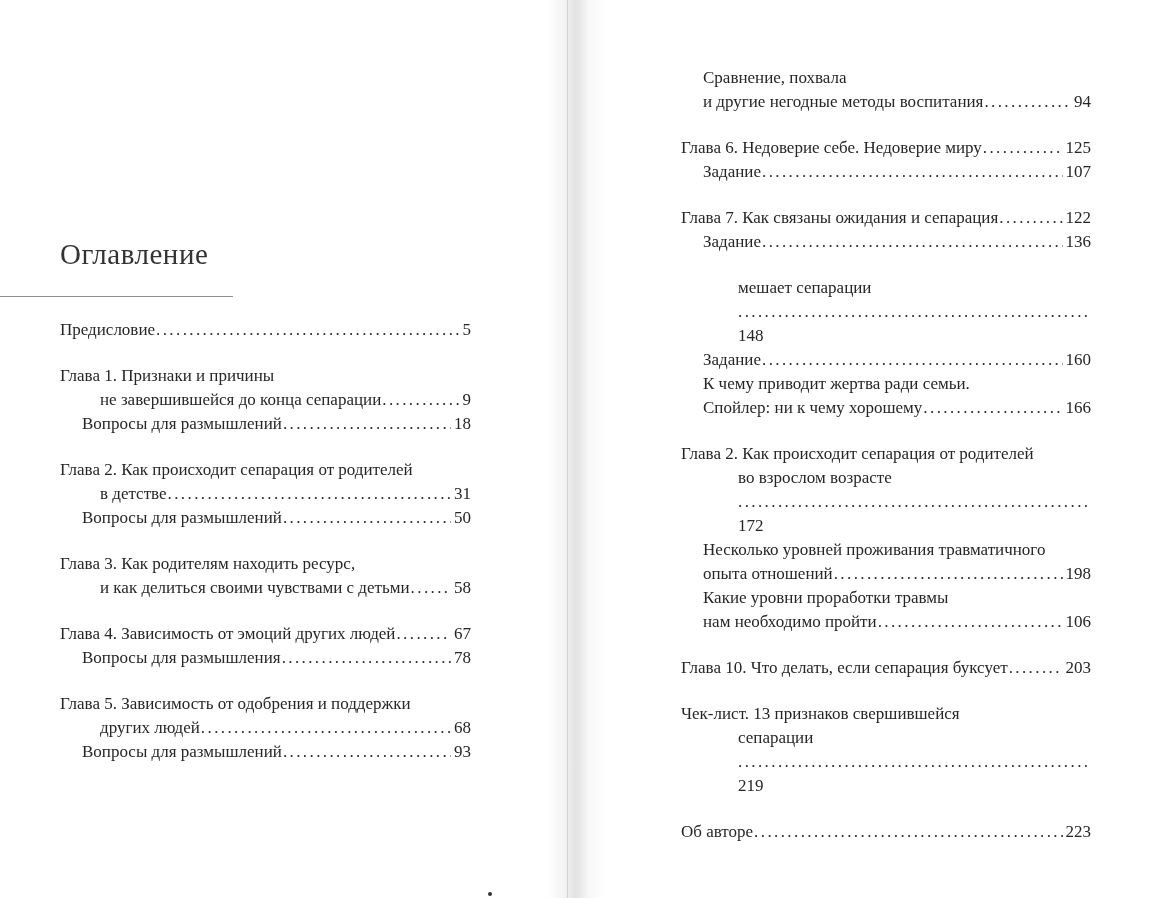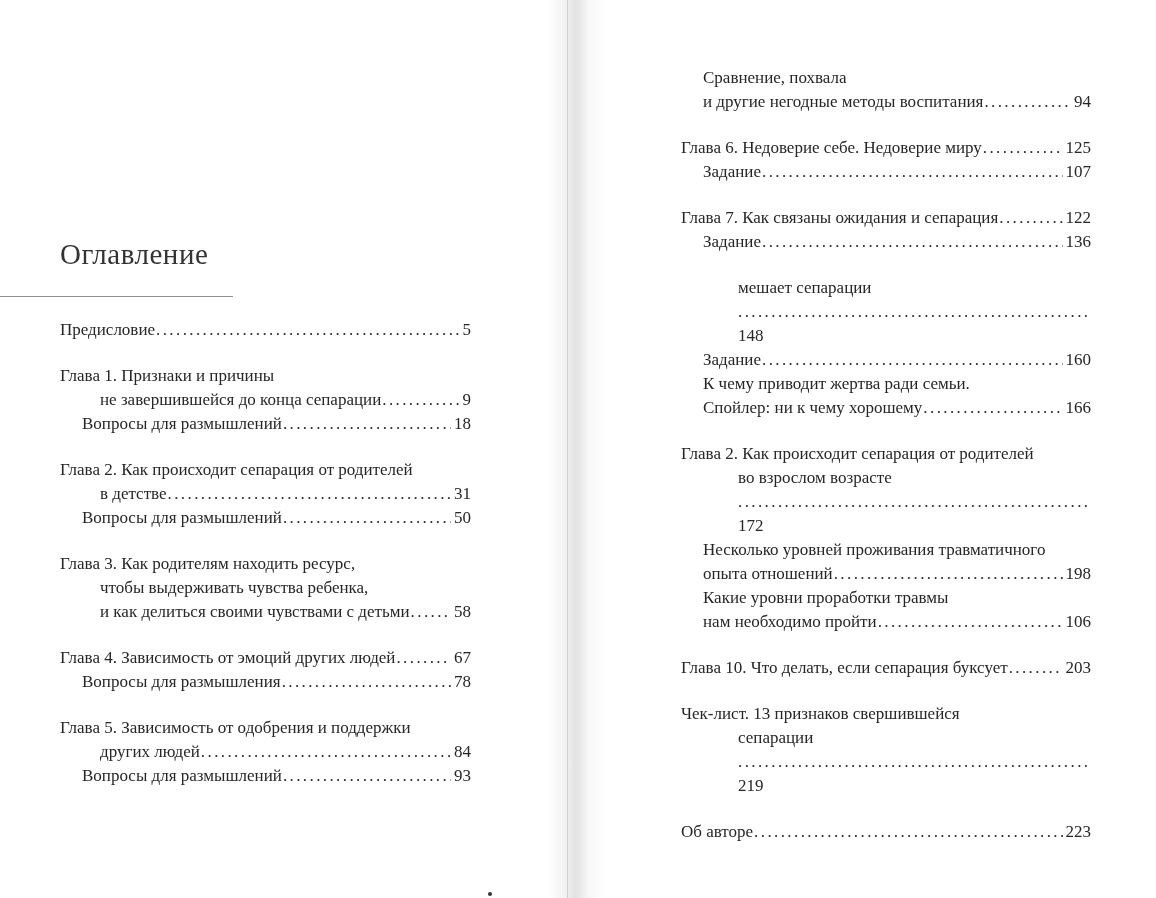--- a/index.html
+++ b/index.html
@@ -106,23 +106,20 @@
           <span class="line-text">Вопросы для размышлений</span>
           <span class="leader">......................................................................................................................................................</span>
           <span class="page-num">50</span>
         </div>
       </div>
       <div class="toc-group">
         <div class="toc-line ind-0">
           <span class="line-text">Глава 3. Как родителям находить ресурс,</span>
         </div>
         <div class="toc-line ind-2">
-          <span class="line-text">чтобы выдерживать чувства ребенка,</span>
-        </div>
-        <div class="toc-line ind-2">
           <span class="line-text">и как делиться своими чувствами с детьми</span>
           <span class="leader">......................................................................................................................................................</span>
           <span class="page-num">58</span>
         </div>
       </div>
       <div class="toc-group">
         <div class="toc-line ind-0">
           <span class="line-text">Глава 4. Зависимость от эмоций других людей</span>
           <span class="leader">......................................................................................................................................................</span>
           <span class="page-num">67</span>
@@ -133,21 +130,21 @@
           <span class="page-num">78</span>
         </div>
       </div>
       <div class="toc-group">
         <div class="toc-line ind-0">
           <span class="line-text">Глава 5. Зависимость от одобрения и поддержки</span>
         </div>
         <div class="toc-line ind-2">
           <span class="line-text">других людей</span>
           <span class="leader">......................................................................................................................................................</span>
-          <span class="page-num">84</span>
+          <span class="page-num">68</span>
         </div>
         <div class="toc-line ind-1">
           <span class="line-text">Вопросы для размышлений</span>
           <span class="leader">......................................................................................................................................................</span>
           <span class="page-num">93</span>
         </div>
       </div>
     </div>
 
   <div class="toc-column toc-column-right">

